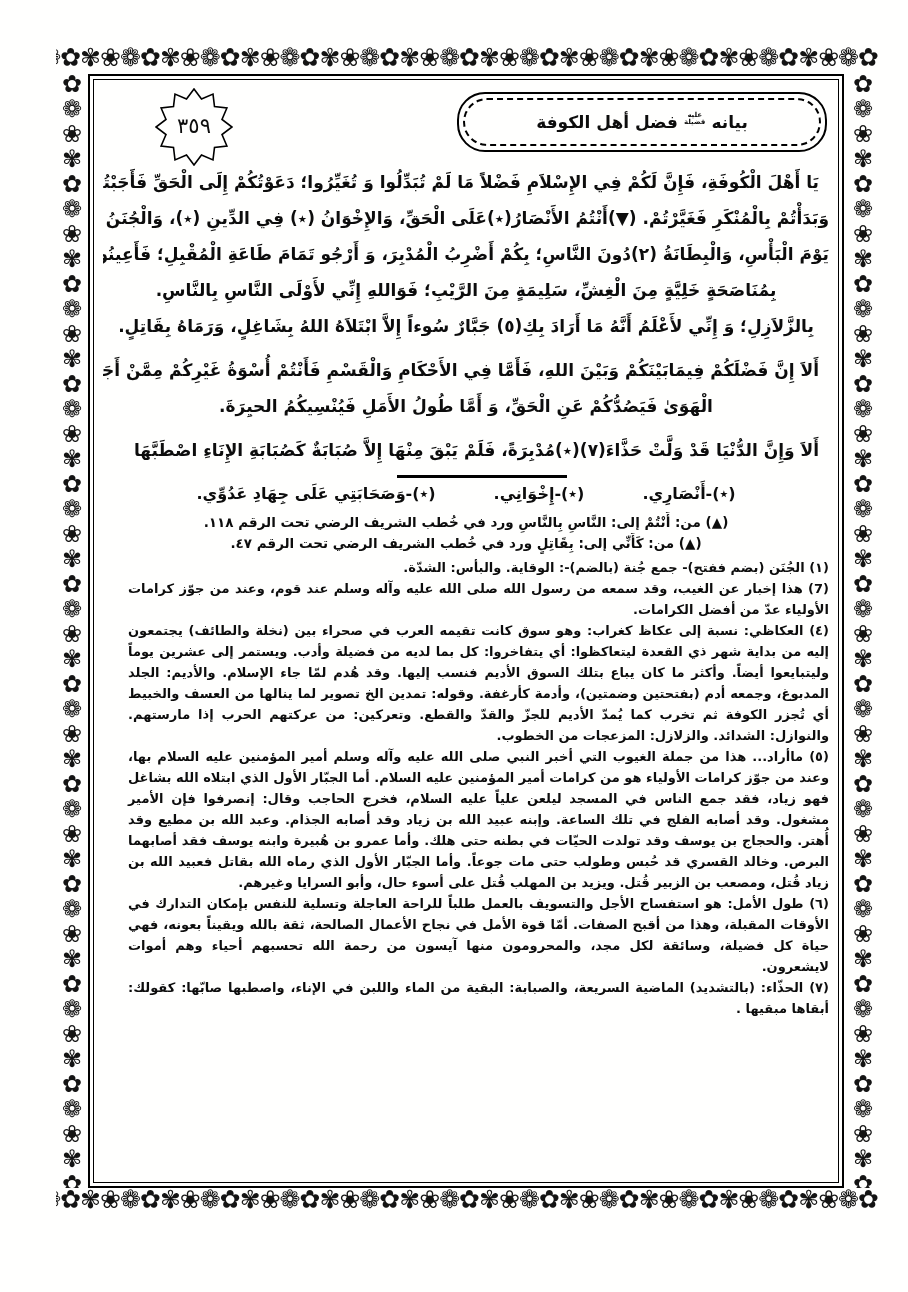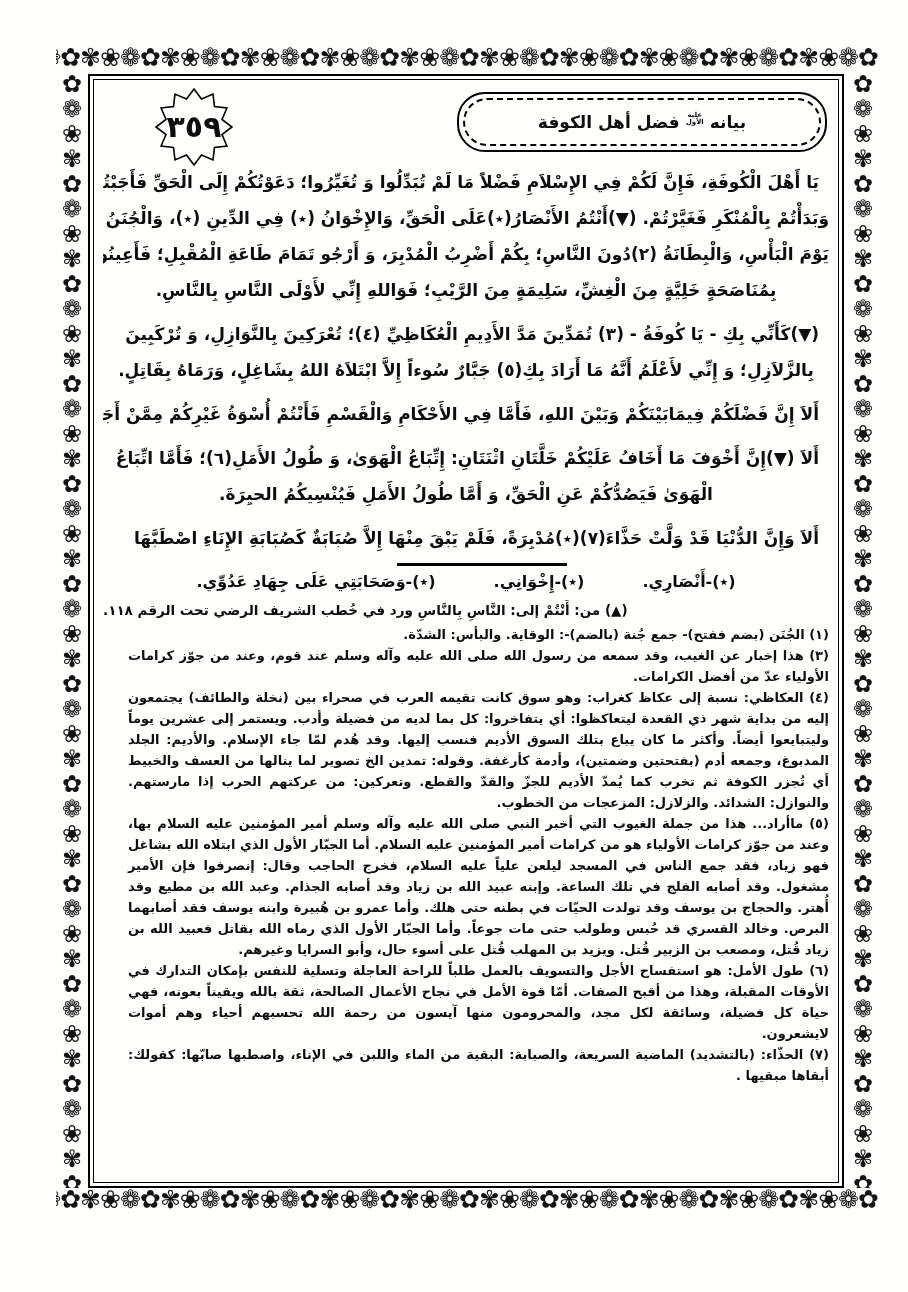--- a/index.html
+++ b/index.html
@@ -21,42 +21,42 @@
   .frame{position:absolute;left:88px;top:74px;width:752px;height:1110px;
     border:2.5px solid #000;background:#fffffe;overflow:hidden;}
   .frame-inner-line{position:absolute;inset:3px;border:1px solid #000;pointer-events:none;}
   .content{position:absolute;inset:6px 13px;direction:rtl;}
 
   
   .header{position:relative;height:74px;}
   .star-badge{position:absolute;left:52px;top:6px;width:78px;height:78px;}
   .star-badge svg{position:absolute;inset:0;}
   .star-num{position:absolute;inset:0;display:flex;align-items:center;justify-content:center;
-    font-size:30px;font-weight:bold;padding-bottom:2px;}
+    font-size:21px;font-weight:normal;padding-bottom:2px;}
   .cartouche{position:absolute;right:2px;top:10px;width:366px;height:56px;
     border:2px solid #000;border-radius:28px;background:#fffffe;}
   .cartouche-dash{position:absolute;inset:4px;border:2px dashed #000;border-radius:24px;
     display:flex;align-items:center;justify-content:center;gap:4px;}
   .cartouche-title{font-weight:bold;font-size:17px;white-space:nowrap;text-align:right;}
   .honorific{display:inline-flex;flex-direction:column;align-items:center;
     font-size:7px;line-height:7px;font-weight:bold;margin:12px 2px;transform:translateY(-3px);}
 
   
   .main-text{margin-top:2px;}
   .main-line{font-weight:bold;font-size:17px;line-height:36px;height:36px;
     white-space:nowrap;overflow:hidden;text-align:right;}
   .main-line.center{text-align:center;}
   .main-line.pstart{margin-top:8px;padding-right:10px;}
 
   
   .separator{height:3px;width:170px;background:#000;margin:7px 262px 3px auto;}
   .star-notes{display:flex;direction:rtl;justify-content:center;gap:58px;
     font-weight:bold;font-size:16px;line-height:26px;height:26px;white-space:nowrap;}
   .tri-notes{margin-top:5px;}
-  .tri-note{font-weight:bold;font-size:13.5px;line-height:21px;text-align:left;
+  .tri-note{font-weight:bold;font-size:13.5px;line-height:21px;text-align:center;
     white-space:nowrap;overflow:hidden;}
   .footnotes{margin-top:3px;margin-left:25px;}
   .footnote{font-weight:bold;font-size:13px;line-height:21px;text-align:justify;
     text-justify:inter-word;}
 </style>
 </head>
 <body>
 
 <div class="page">
 
@@ -75,55 +75,54 @@
           <svg viewBox="0 0 78 78">
             <polygon id="star-poly" points="39.0,1.0 46.5,11.0 58.0,6.1 59.5,18.5 71.9,20.0 67.0,31.5 77.0,39.0 67.0,46.5 71.9,58.0 59.5,59.5 58.0,71.9 46.5,67.0 39.0,77.0 31.5,67.0 20.0,71.9 18.5,59.5 6.1,58.0 11.0,46.5 1.0,39.0 11.0,31.5 6.1,20.0 18.5,18.5 20.0,6.1 31.5,11.0" fill="#fffffe" stroke="#000" stroke-width="1.6"></polygon>
           </svg>
           <span class="star-num">٣٥٩</span>
         </div>
         <div class="cartouche">
           <div class="cartouche-dash">
             <span class="cartouche-title">بيانه</span>
             <span class="honorific">
               <span>عليه</span>
-              <span>الأول</span>
+              <span>فضيلة</span>
             </span>
             <span class="cartouche-title">فضل أهل الكوفة</span>
           </div>
         </div>
       </div>
 
       <div class="main-text" id="main-lines">
           <div class="main-line pstart">يَا أَهْلَ الْكُوفَةِ، فَإِنَّ لَكُمْ فِي الإِسْلاَمِ فَضْلاً مَا لَمْ تُبَدِّلُوا وَ تُغَيِّرُوا؛ دَعَوْتُكُمْ إِلَى الْحَقِّ فَأَجَبْتُمْ،</div>
           <div class="main-line">وَبَدَأْتُمْ بِالْمُنْكَرِ فَغَيَّرْتُمْ. (▼)أَنْتُمُ الأَنْصَارُ(٭)عَلَى الْحَقِّ، وَالإِخْوَانُ (٭) فِي الدِّينِ (٭)، وَالْجُنَنُ (١)</div>
           <div class="main-line">يَوْمَ الْبَأْسِ، وَالْبِطَانَةُ (٢)دُونَ النَّاسِ؛ بِكُمْ أَضْرِبُ الْمُدْبِرَ، وَ أَرْجُو تَمَامَ طَاعَةِ الْمُقْبِلِ؛ فَأَعِينُونِي</div>
           <div class="main-line center">بِمُنَاصَحَةٍ خَلِيَّةٍ مِنَ الْغِشِّ، سَلِيمَةٍ مِنَ الرَّيْبِ؛ فَوَاللهِ إِنِّي لأَوْلَى النَّاسِ بِالنَّاسِ.</div>
-          <div class="main-line pstart">(▼)كَأَنِّي بِكِ - يَا كُوفَةُ - (٣) تُمَدِّينَ مَدَّ الأَدِيمِ الْعُكَاظِيِّ (٤)؛ تُعْرَكِينَ بِالنَّوَازِلِ، وَ تُرْكَبِينَ</div>
           <div class="main-line center">بِالزَّلاَزِلِ؛ وَ إِنِّي لأَعْلَمُ أَنَّهُ مَا أَرَادَ بِكِ(٥) جَبَّارٌ سُوءاً إِلاَّ ابْتَلاَهُ اللهُ بِشَاغِلٍ، وَرَمَاهُ بِقَاتِلٍ.</div>
           <div class="main-line pstart">أَلاَ إِنَّ فَضْلَكُمْ فِيمَابَيْنَكُمْ وَبَيْنَ اللهِ، فَأَمَّا فِي الأَحْكَامِ وَالْقَسْمِ فَأَنْتُمْ أُسْوَةُ غَيْرِكُمْ مِمَّنْ أَجَابَكُمْ</div>
-          <div class="main-line pstart">أَلاَ (▼)إِنَّ أَخْوَفَ مَا أَخَافُ عَلَيْكُمْ خَلَّتَانِ اثْنَتَانِ: إِتِّبَاعُ الْهَوَىٰ، وَ طُولُ الأَمَلِ(٦)؛ فَأَمَّا اتِّبَاعُ</div>
           <div class="main-line center">الْهَوَىٰ فَيَصُدُّكُمْ عَنِ الْحَقِّ، وَ أَمَّا طُولُ الأَمَلِ فَيُنْسِيكُمُ الحيِرَةَ.</div>
           <div class="main-line pstart">أَلاَ وَإِنَّ الدُّنْيَا قَدْ وَلَّتْ حَذَّاءَ(٧)(٭)مُدْبِرَةً، فَلَمْ يَبْقَ مِنْهَا إِلاَّ صُبَابَةٌ كَصُبَابَةِ الإِنَاءِ اصْطَبَّهَا</div>
         </div>
 
       <div class="separator"></div>
 
       <div class="star-notes" id="star-notes">
           <span>(٭)-أَنْصَارِي.</span>
           <span>(٭)-إِخْوَانِي.</span>
           <span>(٭)-وَصَحَابَتِي عَلَى جِهَادِ عَدُوِّي.</span>
         </div>
 
       <div class="tri-notes" id="tri-notes">
           <div class="tri-note">(▲) من: أَنْتُمْ إلى: النَّاسِ بِالنَّاسِ ورد في خُطب الشريف الرضي تحت الرقم ١١٨.</div>
+          <div class="tri-note">(▲) من: كَأَنِّي إلى: بِقَاتِلٍ ورد في خُطب الشريف الرضي تحت الرقم ٤٧.</div>
         </div>
 
       <div class="footnotes" id="footnotes">
           <div class="footnote">(١) الجُنَن (بضم ففتح)- جمع جُنة (بالضم)-: الوقاية. والبأس: الشدّة.</div>
-          <div class="footnote">(٣) هذا إخبار عن الغيب، وقد سمعه من رسول الله صلى الله عليه وآله وسلم عند قوم، وعند من جوّز كرامات الأولياء عدّ من أفضل الكرامات.</div>
+          <div class="footnote">(7) هذا إخبار عن الغيب، وقد سمعه من رسول الله صلى الله عليه وآله وسلم عند قوم، وعند من جوّز كرامات الأولياء عدّ من أفضل الكرامات.</div>
           <div class="footnote">(٤) العكاظي: نسبة إلى عكاظ كغراب: وهو سوق كانت تقيمه العرب في صحراء بين (نخلة والطائف) يجتمعون إليه من بداية شهر ذي القعدة ليتعاكظوا: أي يتفاخروا: كل بما لديه من فضيلة وأدب. ويستمر إلى عشرين يوماً وليتبايعوا أيضاً. وأكثر ما كان يباع بتلك السوق الأديم فنسب إليها. وقد هُدم لمّا جاء الإسلام. والأديم: الجلد المدبوغ، وجمعه أدم (بفتحتين وضمتين)، وأدمة كأرغفة. وقوله: تمدين الخ تصوير لما ينالها من العسف والخبيط أي تُجزر الكوفة ثم تخرب كما يُمدّ الأديم للجزّ والقدّ والقطع. وتعركين: من عركتهم الحرب إذا مارستهم. والنوازل: الشدائد. والزلازل: المزعجات من الخطوب.</div>
           <div class="footnote">(٥) ماأراد... هذا من جملة الغيوب التي أخبر النبي صلى الله عليه وآله وسلم أمير المؤمنين عليه السلام بها، وعند من جوّز كرامات الأولياء هو من كرامات أمير المؤمنين عليه السلام. أما الجبّار الأول الذي ابتلاه الله بشاغل فهو زياد، فقد جمع الناس في المسجد ليلعن علياً عليه السلام، فخرج الحاجب وقال: إنصرفوا فإن الأمير مشغول. وقد أصابه الفلج في تلك الساعة. وإبنه عبيد الله بن زياد وقد أصابه الجذام. وعبد الله بن مطيع وقد أُهتر. والحجاج بن يوسف وقد تولدت الحيّات في بطنه حتى هلك. وأما عمرو بن هُبيرة وابنه يوسف فقد أصابهما البرص. وخالد القسري قد حُبس وطولب حتى مات جوعاً. وأما الجبّار الأول الذي رماه الله بقاتل فعبيد الله بن زياد قُتل، ومصعب بن الزبير قُتل. ويزيد بن المهلب قُتل على أسوء حال، وأبو السرايا وغيرهم.</div>
           <div class="footnote">(٦) طول الأمل: هو استفساح الأجل والتسويف بالعمل طلباً للراحة العاجلة وتسلية للنفس بإمكان التدارك في الأوقات المقبلة، وهذا من أقبح الصفات. أمّا قوة الأمل في نجاح الأعمال الصالحة، ثقة بالله ويقيناً بعونه، فهي حياة كل فضيلة، وسائقة لكل مجد، والمحرومون منها آيسون من رحمة الله تحسبهم أحياء وهم أموات لايشعرون.</div>
           <div class="footnote">(٧) الحذّاء: (بالتشديد) الماضية السريعة، والصبابة: البقية من الماء واللبن في الإناء، واصطبها صابّها: كقولك: أبقاها مبقيها .</div>
         </div>
 
     </div>
   </div>
 </div>
 

